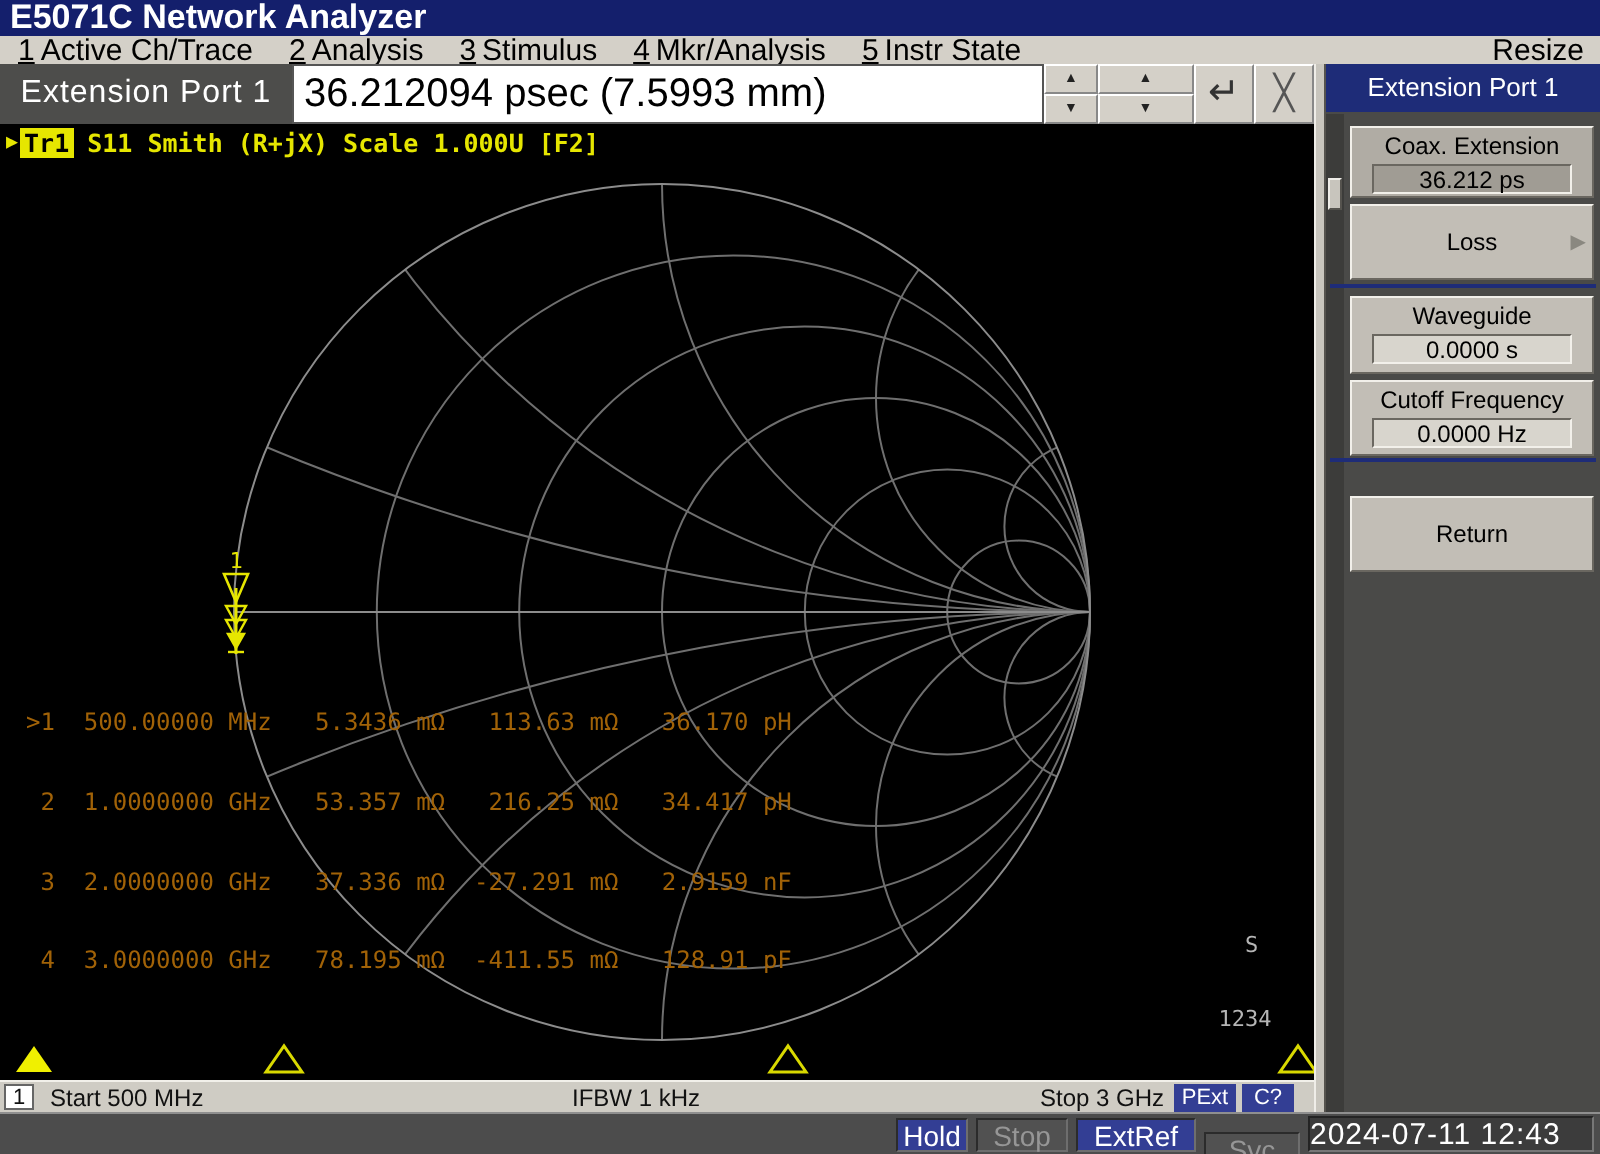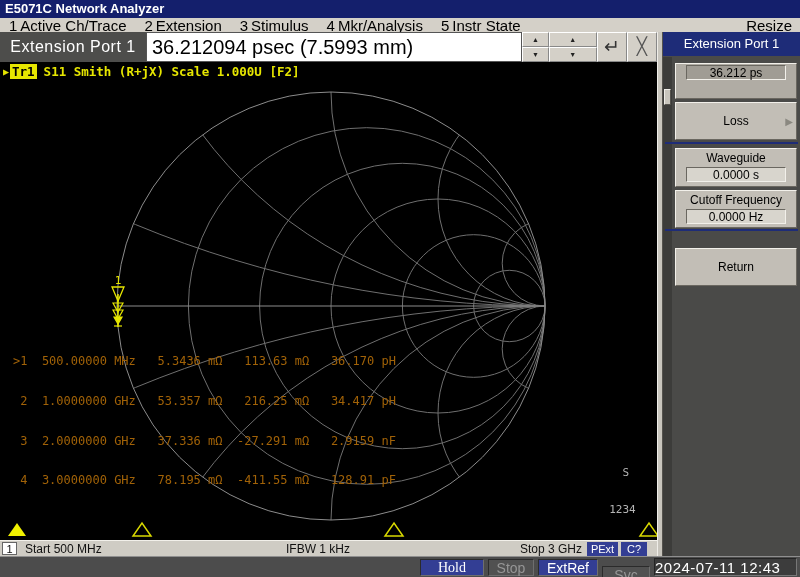--- a/index.html
+++ b/index.html
@@ -1,21 +1,21 @@
 <!DOCTYPE html>
 <html><head>
 <meta charset="utf-8">
 <style>
   * { margin:0; padding:0; box-sizing:border-box; }
   html,body { width:800px; height:577px; }
   body { position:relative; background:#d4d0c8; font-family:"Liberation Sans", sans-serif; overflow:hidden; }
 
   
   .titlebar { position:absolute; left:0; top:0; width:800px; height:18px;
-    background:#141f6c; color:#fff; font-size:13px; font-weight:bold;
+    background:#141f6c; color:#fff; font-size:17px; font-weight:bold;
     line-height:18px; padding-left:5px; }
   .menubar { position:absolute; left:0; top:18px; width:800px; height:14px;
     background:#d4d0c8; font-size:15px; color:#000; display:flex; align-items:center; }
   .menubar .mitem { padding:0 9px; white-space:nowrap; }
   .menubar .mnum { text-decoration:underline; margin-right:3px; }
   .menubar .spacer { flex:1; }
   .menubar .resize { padding:0 8px; }
 
   
   .entrybar { position:absolute; left:0; top:32px; width:657px; height:30px;
@@ -87,34 +87,34 @@
   .sb-sep { position:absolute; left:2px; width:133px; height:2px; background:#1e2c78; }
 
   
   .bottombar { position:absolute; left:0; top:556px; width:800px; height:21px;
     background:#4c4c4c; border-top:1px solid #8f8f8f;
     display:flex; align-items:center; justify-content:flex-end; gap:4px; padding-right:3px; }
   .statbox { height:17px; line-height:16px; text-align:center; font-size:14px;
     border:1px solid #2b2b2b; border-bottom-color:#6e6e6e; border-right-color:#6e6e6e; }
   .statbox.on { background:#333e94; color:#fff; }
   .statbox.off { background:#515151; color:#969696; }
-  .stat-hold { width:64px;font-family:Liberation Serif, serif; } .stat-stop { width:46px; }
+  .stat-hold { width:36px; } .stat-stop { width:46px; }
   .stat-extref { width:60px; } .stat-svc { width:48px;margin-top:15px; }
   .datetime { width:143px; height:18px; background:#3c3c3c; color:#fff;
     font-size:15px; line-height:17px; text-align:left; border:1px solid #242424;
     border-bottom-color:#777; border-right-color:#777; letter-spacing:0.5px; }
 </style>
 </head>
 <body>
 
 <div class="titlebar">E5071C Network Analyzer</div>
 
 <div class="menubar">
   <span class="mitem"><span class="mnum">1</span><span>Active Ch/Trace</span></span>
-  <span class="mitem"><span class="mnum">2</span><span>Extension</span></span>
+  <span class="mitem"><span class="mnum">2</span><span>Analysis</span></span>
   <span class="mitem"><span class="mnum">3</span><span>Stimulus</span></span>
   <span class="mitem"><span class="mnum">4</span><span>Mkr/Analysis</span></span>
   <span class="mitem"><span class="mnum">5</span><span>Instr State</span></span>
   <span class="spacer"></span>
   <span class="resize">Resize</span>
 </div>
 
 <div class="entrybar">
   <div class="entry-label">Extension Port 1</div>
   <input class="entry-input" value="36.212094 psec (7.5993 mm)" style="">
@@ -210,20 +210,21 @@
 
 <div class="framestrip"></div>
 
 <div class="sidebar">
   <div class="sb-header">Extension Port 1</div>
   <div class="sb-scroll">
     <div class="sb-thumb"></div>
   </div>
 
   <div class="softkey active" style="top:31px; height:36px;">
+    <div class="sklabel">Coax. Extension</div>
     <div class="skvalue sel">36.212 ps</div>
   </div>
 
   <div class="softkey center" style="top:70px; height:38px;">
     <span>Loss</span>
     <span class="sk-arrow">▶</span>
   </div>
 
   <div class="sb-sep" style="top:110px;"></div>
 

